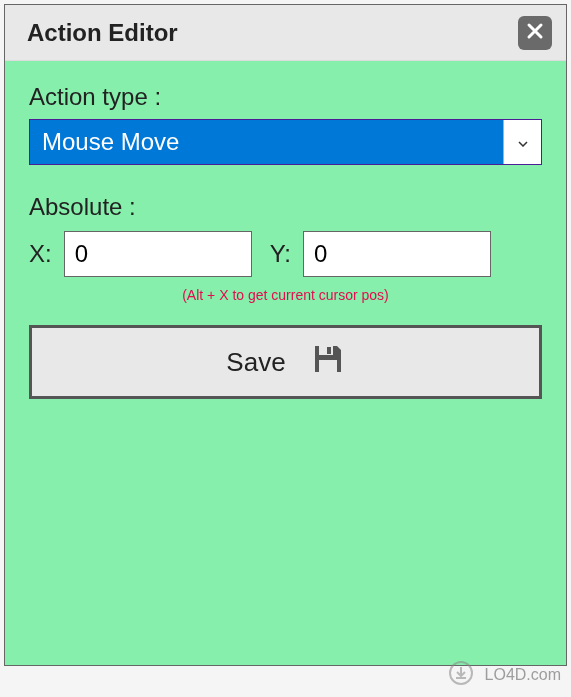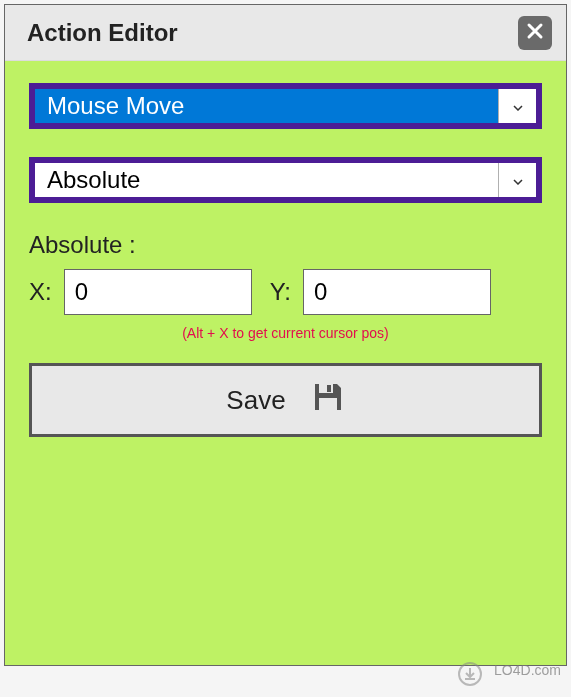--- a/index.html
+++ b/index.html
@@ -12,21 +12,21 @@
       height: 697px;
       font-family: "Segoe UI", "Century Gothic", Arial, sans-serif;
       background: #f5f5f5;
       position: relative;
     }
     .window {
       width: 563px;
       height: 662px;
       margin: 4px;
       border: 1px solid #666;
-      background: #bef264;
+      background: #86efac;
     }
     .titlebar {
       height: 56px;
       background: #e8e8e8;
       display: flex;
       align-items: center;
       justify-content: space-between;
       padding: 0 14px 0 22px;
       border-bottom: 1px solid #dcdcdc;
     }
@@ -53,21 +53,21 @@
       padding: 22px 24px;
     }
     .field-label {
       font-size: 24px;
       color: #222;
       margin-bottom: 8px;
     }
     .dropdown {
       width: 100%;
       height: 46px;
-      border: 6px solid #4c1d95;
+      border: 1px solid #4c1d95;
       background: #fff;
       display: flex;
       margin-bottom: 28px;
       position: relative;
     }
     .dropdown-value {
       flex: 1;
       padding: 0 12px;
       font-size: 24px;
       display: flex;
@@ -164,23 +164,23 @@
     }
     .save-btn svg {
       width: 34px;
       height: 34px;
     }
     .watermark {
       position: absolute;
       bottom: 8px;
       right: 10px;
       color: rgba(120,120,120,0.7);
-      font-size: 14px;
-      display: flex;
-      align-items: flex-start;
+      font-size: 16px;
+      display: flex;
+      align-items: center;
       gap: 12px;
       font-family: Arial, sans-serif;
     }
     .watermark svg {
       width: 24px;
       height: 24px;
       opacity: 0.55;
     }
   </style>
 </head>
@@ -193,41 +193,32 @@
       <span>
         <svg viewBox="0 0 18 18">
             <path d="M3 3 L15 15 M15 3 L3 15" stroke="#fff" stroke-width="3" stroke-linecap="round"></path>
           </svg>
       </span>
     </div>
   </div>
 
   <div class="content">
 
+    <div class="field-label">Action type :</div>
     <div class="dropdown">
       <div class="dropdown-value selected">Mouse Move</div>
       <div class="dropdown-arrow">
         <span>
           <svg viewBox="0 0 10 6">
               <path d="M1 1 L5 5 L9 1" stroke="#333" stroke-width="1.5" fill="none"></path>
             </svg>
         </span>
       </div>
     </div>
 
-    <div class="dropdown">
-      <div class="dropdown-value">Absolute</div>
-      <div class="dropdown-arrow">
-        <span>
-          <svg viewBox="0 0 10 6">
-              <path d="M1 1 L5 5 L9 1" stroke="#333" stroke-width="1.5" fill="none"></path>
-            </svg>
-        </span>
-      </div>
-    </div>
 
     <div class="field-label">Absolute :</div>
     <div class="position-row">
       <span class="pos-label">X:</span>
       <div class="spinner">
         <input class="spinner-input" value="0" style="">
         <div class="spinner-btns">
           <div class="spinner-btn">
             <span>
               <svg viewBox="0 0 8 5">

